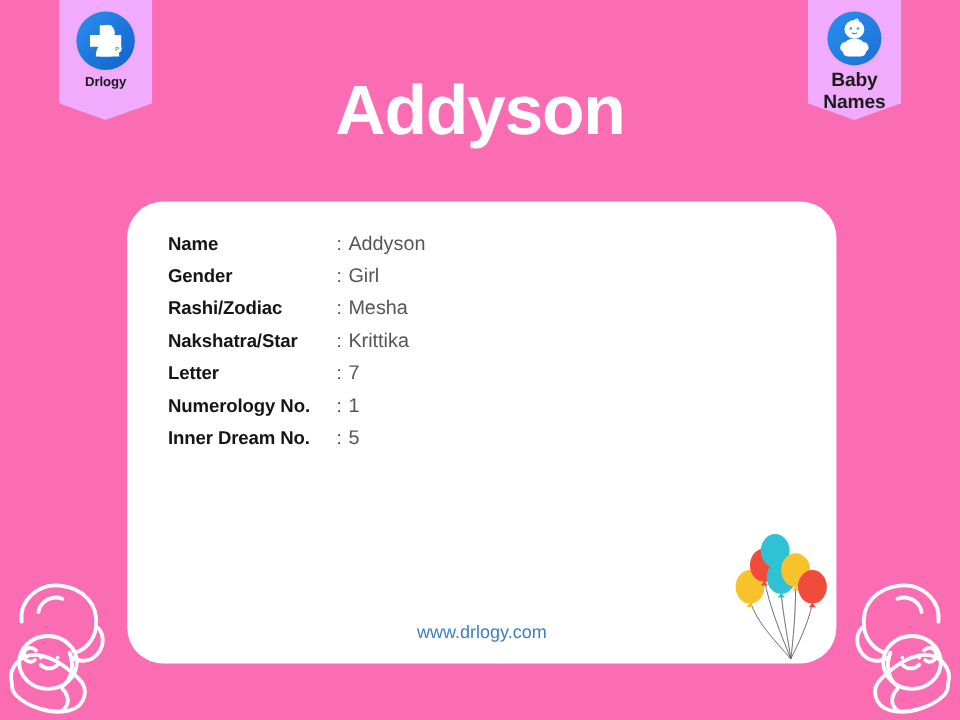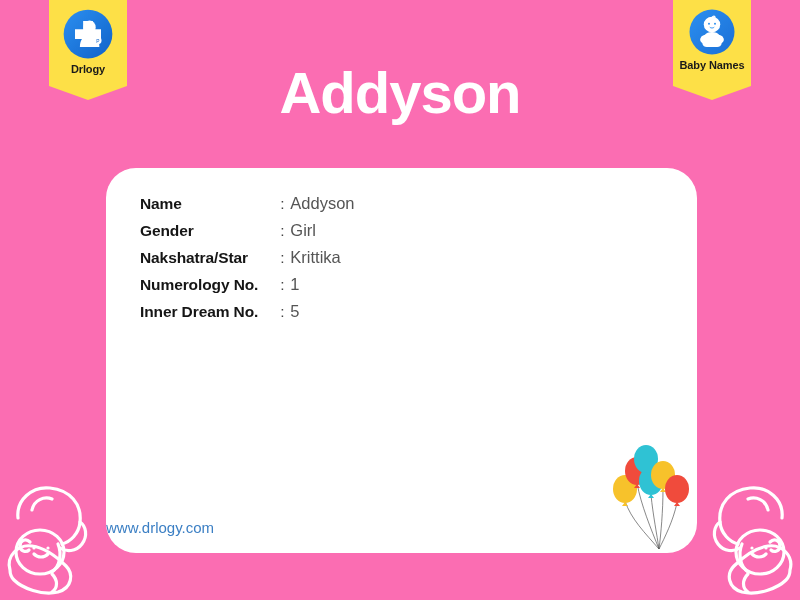--- a/index.html
+++ b/index.html
@@ -26,21 +26,21 @@
   }
   .corner-art.left  { left: -4px; }
   .corner-art.right { right: -4px; }
   .corner-art svg { width: 100%; height: 100%; display: block; }
 
   
   .badge {
     position: absolute;
     top: 0;
     width: 78px;
-    background: #fde047;
+    background: #f0abfc;
     padding: 8px 4px 10px 4px;
     text-align: center;
     filter: drop-shadow(0 3px 3px rgba(0,0,0,0.18));
     -webkit-clip-path: polygon(0 0, 100% 0, 100% 86%, 50% 100%, 0 86%);
     clip-path: polygon(0 0, 100% 0, 100% 86%, 50% 100%, 0 86%);
   }
   .badge.left  { left: 49px;  height: 100px; }
   .badge.right { right: 49px; height: 100px; }
 
   .badge-logo {
@@ -50,21 +50,21 @@
     display: block;
   }
   .badge-label {
     font-size: 11px;
     font-weight: bold;
     color: #1a1a1a;
     letter-spacing: -0.1px;
     line-height: 1.1;
   }
   .badge.right .badge-logo { width: 48px; height: 48px; }
-  .badge.right .badge-label { font-size: 11px; }
+  .badge.right .badge-label { font-size: 16px; }
 
   
   .page-title {
     position: absolute;
     top: 64px;
     left: 0;
     width: 100%;
     text-align: center;
     font-size: 58px;
     font-weight: bold;
@@ -127,21 +127,21 @@
     pointer-events: none;
   }
   .balloons svg { width: 100%; height: 100%; display: block; }
 
   
   .site-link {
     position: absolute;
     left: 0;
     bottom: 17px;
     width: 100%;
-    text-align: left;
+    text-align: center;
     font-size: 15px;
     color: #3b7fc4;
     text-decoration: none;
   }
 </style>
 </head>
 <body>
 
 <div class="corner-art left">
   <svg viewBox="0 0 110 130" fill="none" stroke="#ffffff" stroke-width="3.2" stroke-linecap="round" stroke-linejoin="round">
@@ -227,23 +227,33 @@
         <td class="cell-label">Name</td>
         <td class="cell-colon">:</td>
         <td class="cell-value">Addyson</td>
       </tr>
       <tr>
         <td class="cell-label">Gender</td>
         <td class="cell-colon">:</td>
         <td class="cell-value">Girl</td>
       </tr>
       <tr>
+        <td class="cell-label">Rashi/Zodiac</td>
+        <td class="cell-colon">:</td>
+        <td class="cell-value">Mesha</td>
+      </tr>
+      <tr>
         <td class="cell-label">Nakshatra/Star</td>
         <td class="cell-colon">:</td>
         <td class="cell-value">Krittika</td>
+      </tr>
+      <tr>
+        <td class="cell-label">Letter</td>
+        <td class="cell-colon">:</td>
+        <td class="cell-value">7</td>
       </tr>
       <tr>
         <td class="cell-label">Numerology No.</td>
         <td class="cell-colon">:</td>
         <td class="cell-value">1</td>
       </tr>
       <tr>
         <td class="cell-label">Inner Dream No.</td>
         <td class="cell-colon">:</td>
         <td class="cell-value">5</td>

